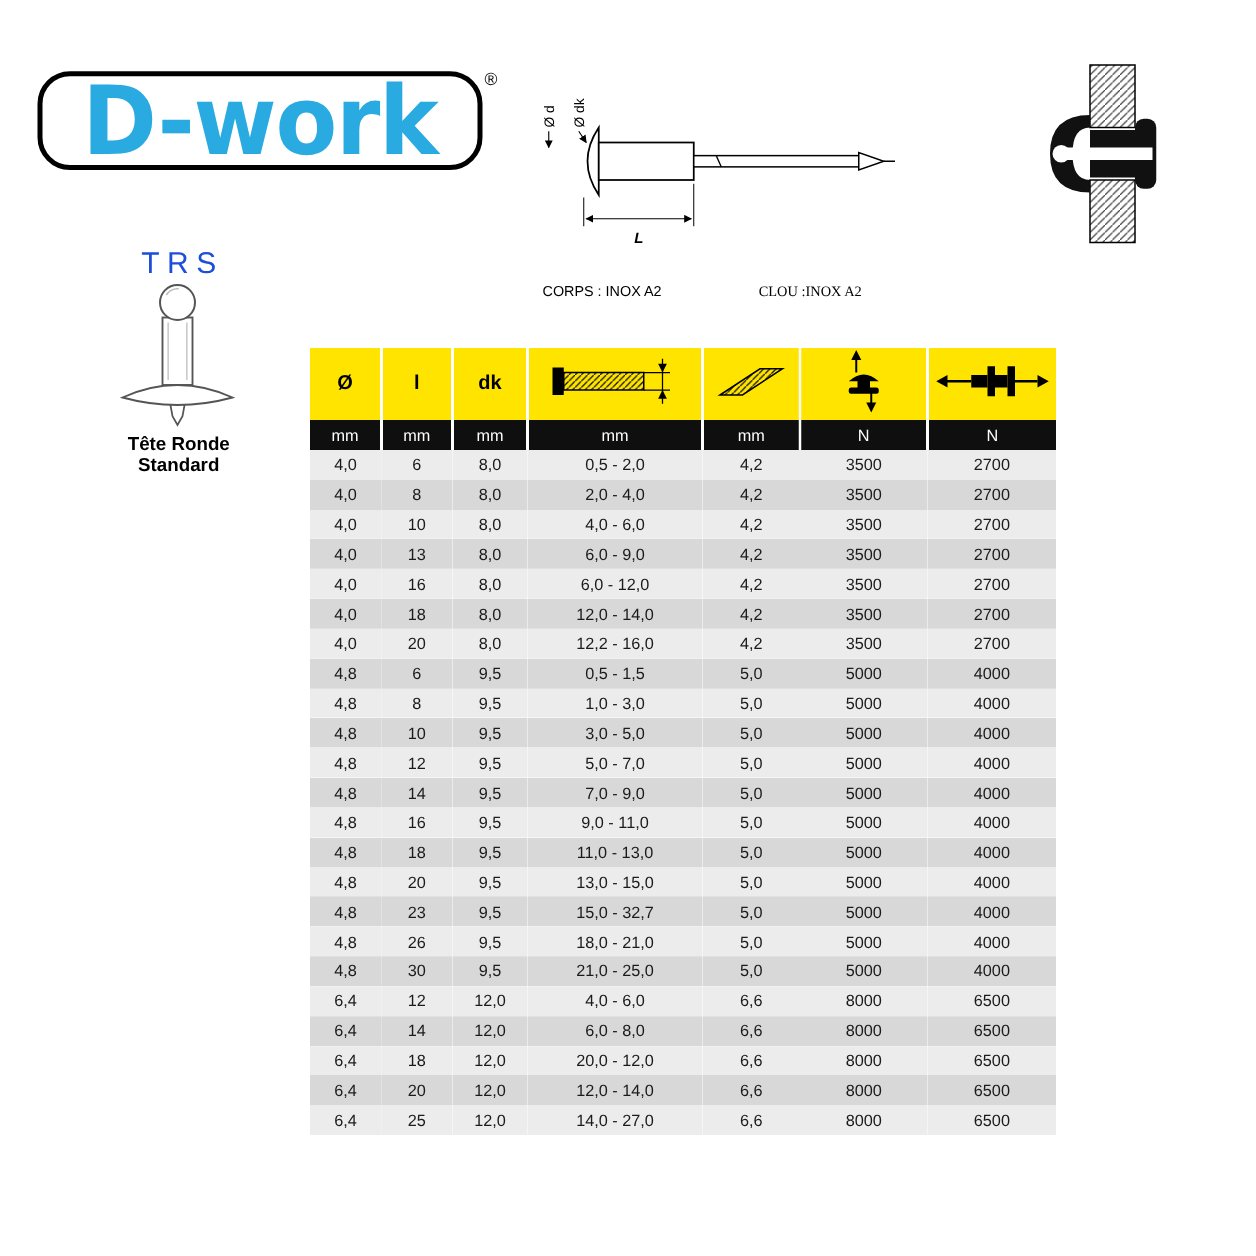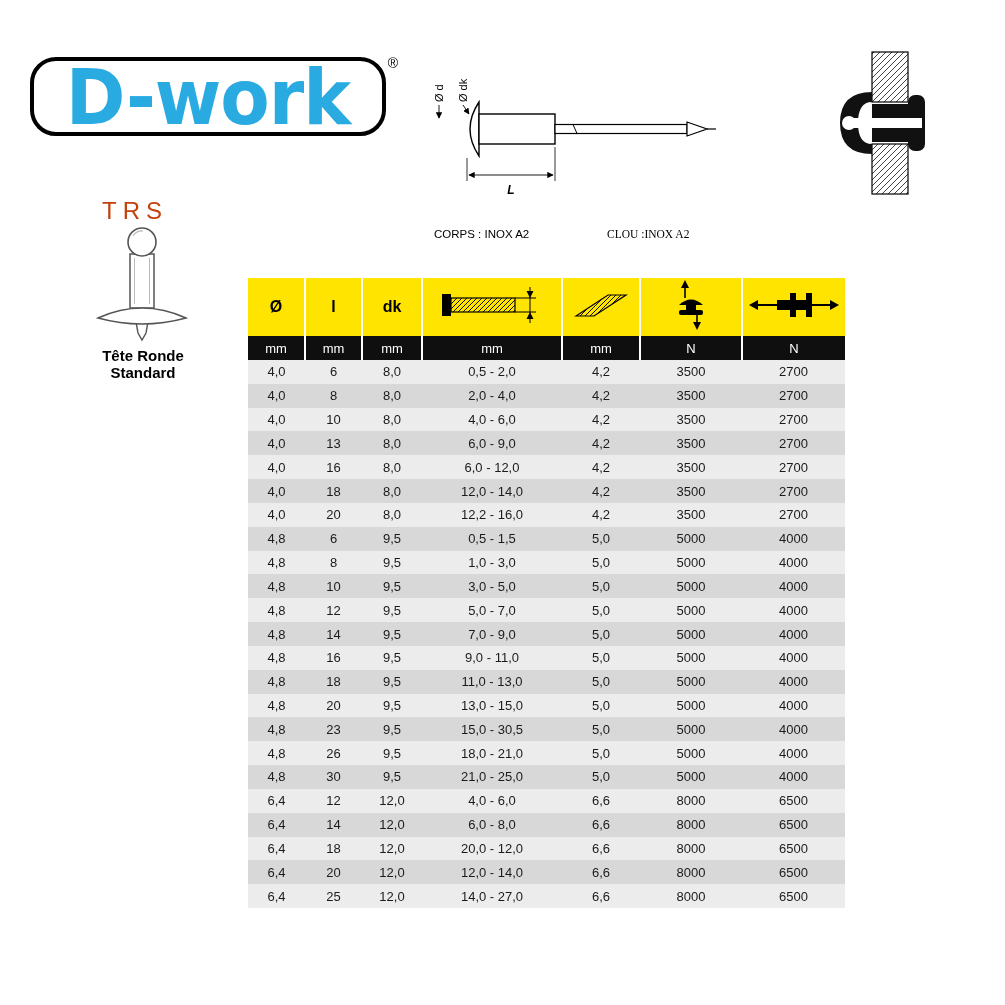--- a/index.html
+++ b/index.html
@@ -22,22 +22,22 @@
     font-family:"DejaVu Sans", sans-serif;
     font-weight:bold; font-size:72px; letter-spacing:-1px;
     line-height:1; transform:scaleY(1.06);
   }
   .logo-reg {
     position:absolute; right:-16px; top:-6px; font-size:14px; color:#000;
   }
 
   
   .product-name {
-    position:absolute; left:102px; top:197px;
-    font-size:24px; letter-spacing:6px; color:#c2410c;
+    position:absolute; left:113px; top:197px;
+    font-size:24px; letter-spacing:6px; color:#1d4ed8;
   }
   .trs-drawing { position:absolute; left:92px; top:226px; }
   .product-caption {
     position:absolute; left:87px; top:347px; width:112px;
     font-size:15px; font-weight:bold; text-align:center;
   }
 
   
   .rivet-drawing { position:absolute; left:425px; top:52px; }
   .installed-drawing { position:absolute; left:812px; top:48px; }
@@ -351,21 +351,21 @@
           <td>9,5</td>
           <td>13,0 - 15,0</td>
           <td>5,0</td>
           <td>5000</td>
           <td>4000</td>
         </tr>
         <tr>
           <td>4,8</td>
           <td>23</td>
           <td>9,5</td>
-          <td>15,0 - 30,5</td>
+          <td>15,0 - 32,7</td>
           <td>5,0</td>
           <td>5000</td>
           <td>4000</td>
         </tr>
         <tr>
           <td>4,8</td>
           <td>26</td>
           <td>9,5</td>
           <td>18,0 - 21,0</td>
           <td>5,0</td>

